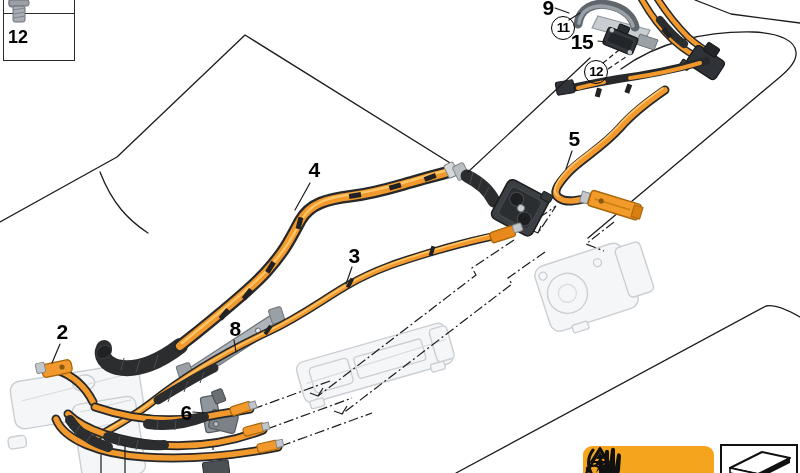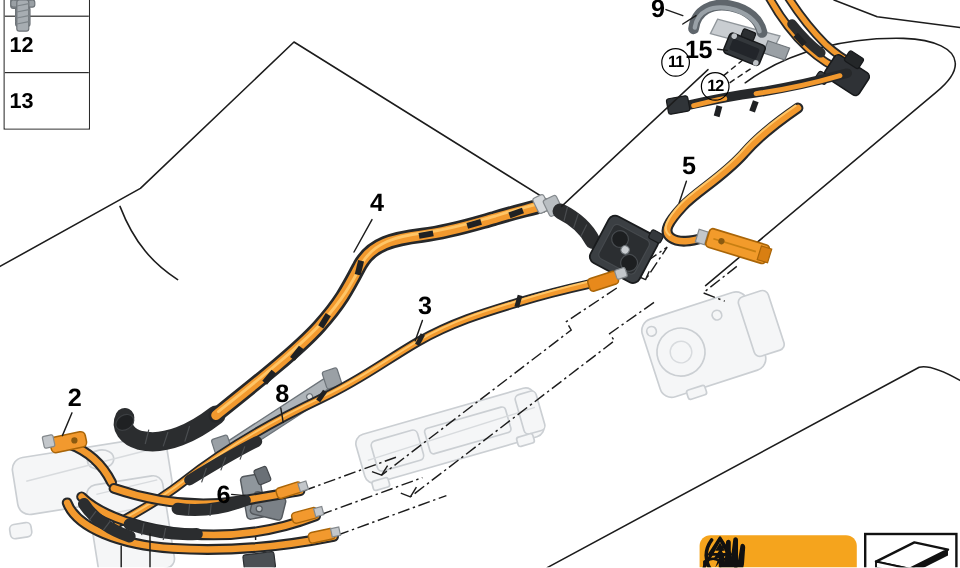--- a/index.html
+++ b/index.html
@@ -269,50 +269,40 @@
   </svg>
 
   <div class="callout" style="left:52px;top:321px;width:20px;">2</div>
   <div class="callout" style="left:344px;top:245px;width:20px;">3</div>
   <div class="callout" style="left:304px;top:159px;width:20px;">4</div>
   <div class="callout" style="left:564px;top:128px;width:20px;">5</div>
   <div class="callout" style="left:176px;top:402px;width:20px;">6</div>
   <div class="callout" style="left:225px;top:318px;width:20px;">8</div>
   <div class="callout" style="left:538px;top:-3px;width:20px;">9</div>
   <div class="callout" style="left:568px;top:31px;width:28px;">15</div>
-  <div class="callout circled" style="left:551px;top:16px;margin-top:24px;">11</div>
+  <div class="callout circled" style="left:551px;top:16px;">11</div>
   <div class="callout circled" style="left:584px;top:60px;">12</div>
 
   <div class="parts-table">
     <div class="parts-row">
       <svg width="20" height="22" viewBox="0 0 20 22">
         <rect x="5" y="0" width="10" height="20" rx="2" fill="#a7adb2" stroke="#6d7378"></rect>
         <path d="M5,5 L15,3 M5,10 L15,8 M5,15 L15,13" stroke="#7e858a" fill="none"></path>
       </svg>
     </div>
     <div class="parts-row">
       <span class="parts-num">12</span>
       <svg width="30" height="40" viewBox="0 0 30 40">
         <polygon points="6,6 15,2 24,6 24,14 15,18 6,14" fill="#b6bcc1" stroke="#6d7378"></polygon>
         <ellipse cx="15" cy="8" rx="6" ry="3.5" fill="#8f969c" stroke="#6d7378"></ellipse>
         <rect x="5" y="13" width="20" height="6" rx="2" fill="#9aa0a5" stroke="#6d7378"></rect>
         <rect x="9" y="19" width="12" height="16" rx="2" fill="#a7adb2" stroke="#6d7378"></rect>
         <path d="M9,23 L21,21 M9,27 L21,25 M9,31 L21,29" stroke="#7e858a" fill="none"></path>
       </svg>
     </div>
-    <div class="parts-row">
-      <span class="parts-num">13</span>
-      <svg width="30" height="42" viewBox="0 0 30 42">
-        <rect x="7" y="2" width="16" height="11" rx="2" fill="#b6bcc1" stroke="#6d7378"></rect>
-        <ellipse cx="15" cy="5" rx="7" ry="3.5" fill="#cfd3d6" stroke="#6d7378"></ellipse>
-        <polygon points="12,3.5 18,3.5 18,6.5 12,6.5" fill="#6d7378"></polygon>
-        <rect x="10" y="13" width="10" height="26" rx="2" fill="#a7adb2" stroke="#6d7378"></rect>
-        <path d="M10,18 L20,16 M10,23 L20,21 M10,28 L20,26 M10,33 L20,31" stroke="#7e858a" fill="none"></path>
-      </svg>
-    </div>
   </div>
 
   <div class="warn-label" style="background:#F5A41D;">
     <svg width="34" height="34" viewBox="0 0 34 34">
       <polygon points="17,3 32,30 2,30" fill="none" stroke="#111" stroke-width="2.6" stroke-linejoin="round"></polygon>
       <polygon points="19,9 12,19 16,19 13,27 22,16 17.5,16 21,9" fill="#111"></polygon>
     </svg>
     <svg width="34" height="34" viewBox="0 0 34 34">
       <polygon points="17,2 26,16 8,16" fill="none" stroke="#111" stroke-width="2.2" stroke-linejoin="round"></polygon>
       <polygon points="17,6 21,13 13,13" fill="#111"></polygon>

